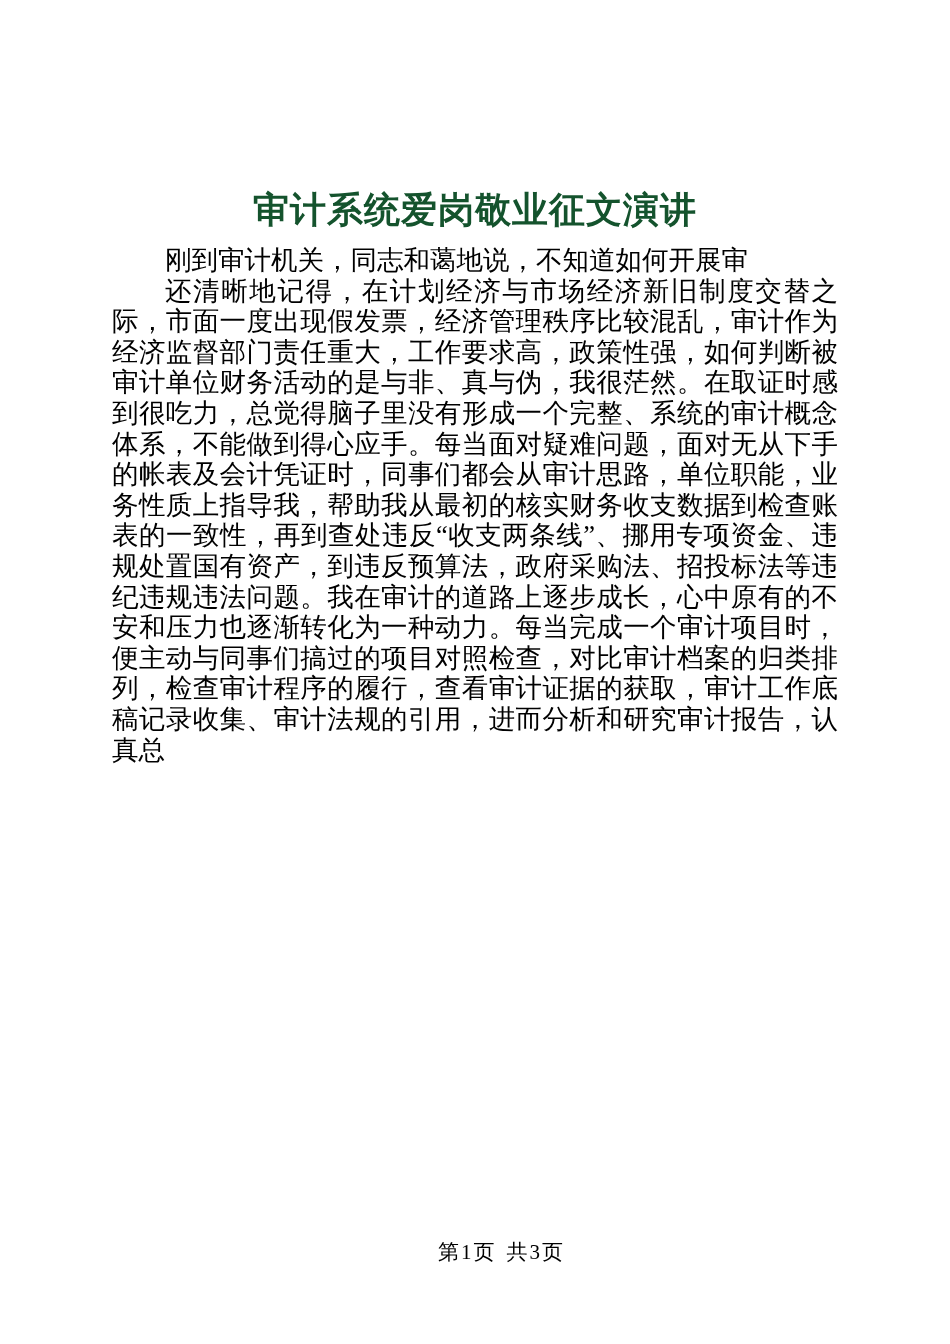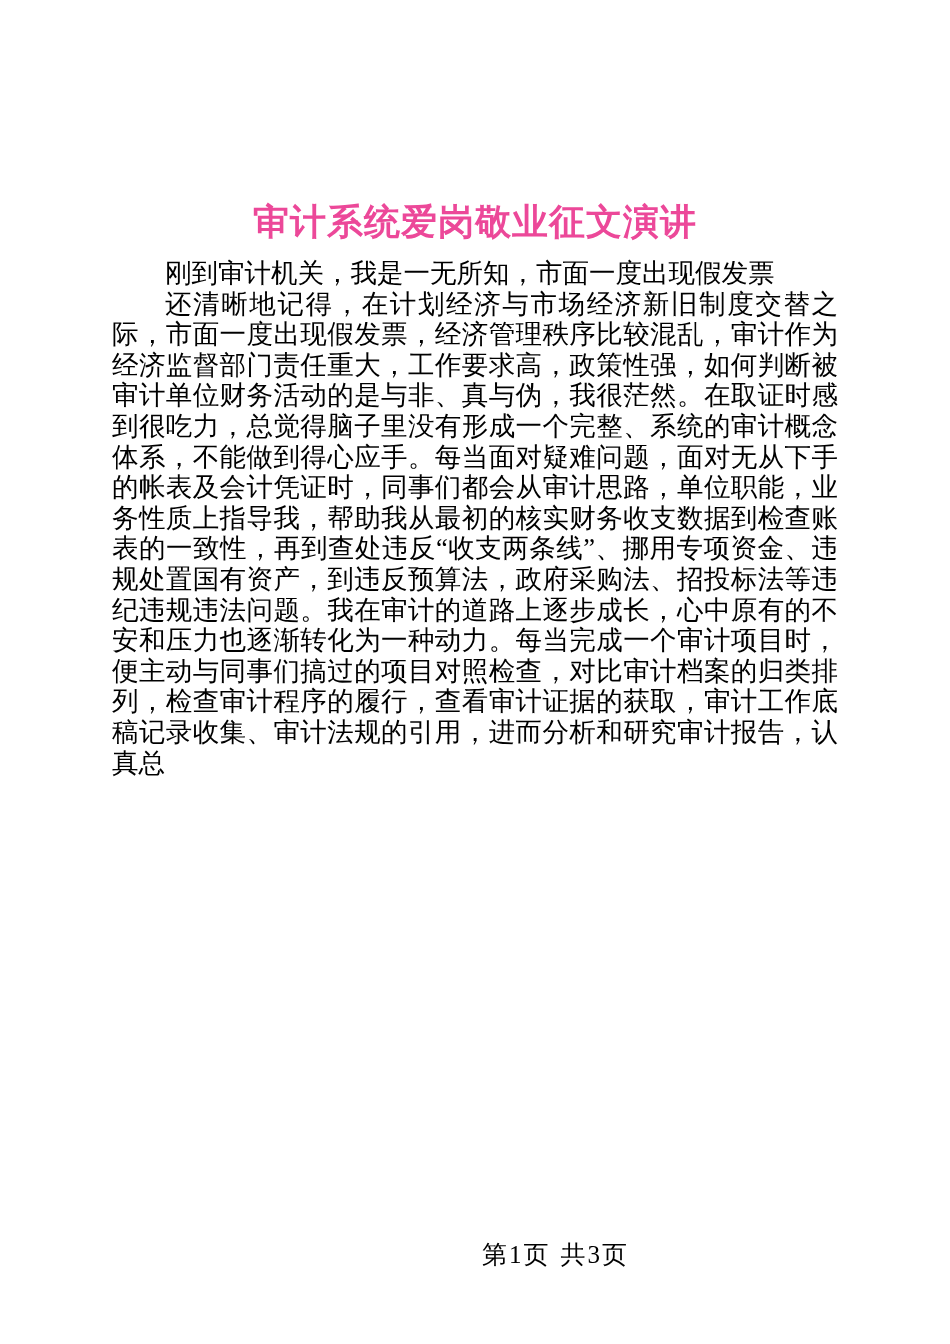--- a/index.html
+++ b/index.html
@@ -9,68 +9,67 @@
   }
   .page {
     position: relative;
     width: 950px;
     height: 1344px;
     background: #ffffff;
     overflow: hidden;
     color: #000000;
   }
   .title {
-    margin: 12px;
+    margin: 0;
     padding-top: 186px;
     text-align: center;
     font-family: "Liberation Sans", "DejaVu Sans", sans-serif;
     font-weight: 700;
     font-size: 36px;
     line-height: 48px;
     letter-spacing: 1px;
-    color: #ec4899;
+    color: #14532d;
   }
   .body-text {
     margin: 11px 112px 0 112px;
     font-family: "Liberation Serif", "DejaVu Serif", serif;
     font-size: 26.5px;
     line-height: 30.6px;
     text-align: justify;
     color: #000000;
   }
   .para {
     margin: 0;
     padding: 0;
     text-indent: 2em;
   }
   .footer {
     position: absolute;
     left: 438px;
     top: 1238px;
     font-family: "Liberation Serif", "DejaVu Serif", serif;
-    font-size: 25px;
+    font-size: 21px;
     letter-spacing: 2px;
     color: #000000;
     white-space: nowrap;
-    margin-left: 44px;
   }
   .footer .gap {
     display: inline-block;
     width: 10px;
   }
 </style>
 </head>
 <body>
 
 <div class="page">
 
   <h1 class="title">审计系统爱岗敬业征文演讲</h1>
 
   <div class="body-text">
-    <p class="para">刚到审计机关，我是一无所知，市面一度出现假发票</p>
+    <p class="para">刚到审计机关，同志和蔼地说，不知道如何开展审</p>
     <p class="para">还清晰地记得，在计划经济与市场经济新旧制度交替之际，市面一度出现假发票，经济管理秩序比较混乱，审计作为经济监督部门责任重大，工作要求高，政策性强，如何判断被审计单位财务活动的是与非、真与伪，我很茫然。在取证时感到很吃力，总觉得脑子里没有形成一个完整、系统的审计概念体系，不能做到得心应手。每当面对疑难问题，面对无从下手的帐表及会计凭证时，同事们都会从审计思路，单位职能，业务性质上指导我，帮助我从最初的核实财务收支数据到检查账表的一致性，再到查处违反“收支两条线”、挪用专项资金、违规处置国有资产，到违反预算法，政府采购法、招投标法等违纪违规违法问题。我在审计的道路上逐步成长，心中原有的不安和压力也逐渐转化为一种动力。每当完成一个审计项目时，便主动与同事们搞过的项目对照检查，对比审计档案的归类排列，检查审计程序的履行，查看审计证据的获取，审计工作底稿记录收集、审计法规的引用，进而分析和研究审计报告，认真总</p>
   </div>
 
   <div class="footer">
     <span>第1页</span><span class="gap"></span><span>共3页</span>
   </div>
 
 </div>
 
 </body></html>

